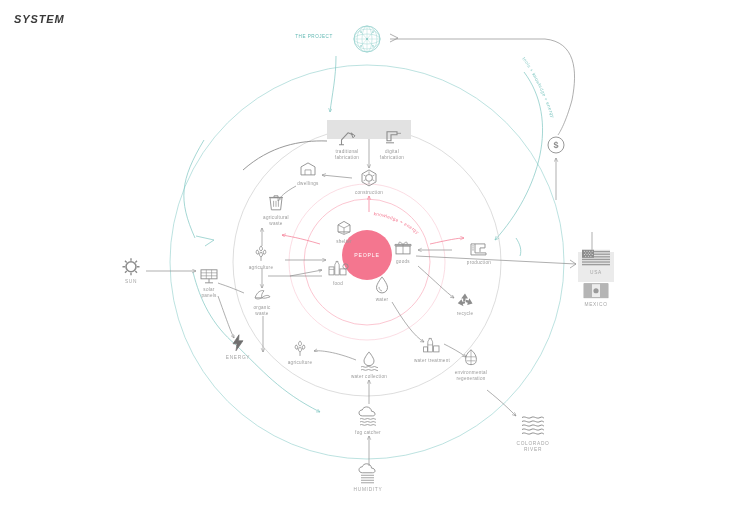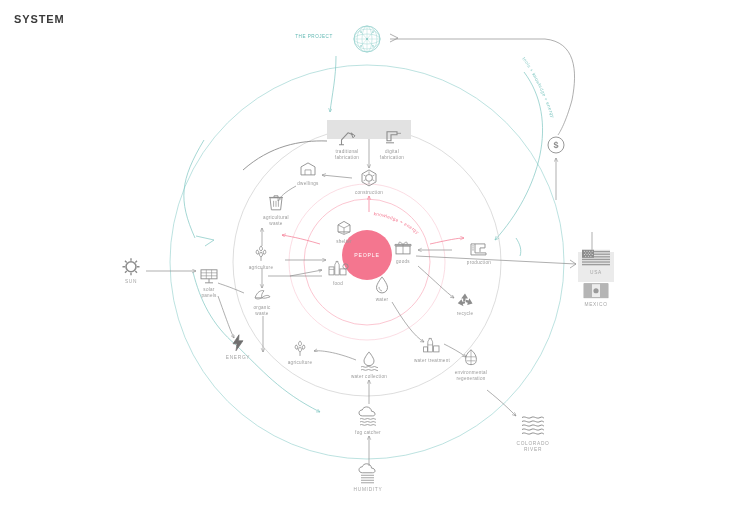--- a/index.html
+++ b/index.html
@@ -1,20 +1,20 @@
 <!DOCTYPE html>
 <html><head>
 <meta charset="utf-8">
 <style>
   html,body{margin:0;padding:0;background:#ffffff;}
   body{width:730px;height:515px;position:relative;overflow:hidden;
        font-family:"Liberation Sans","DejaVu Sans",sans-serif;color:#8d8d8d;}
   #stage{position:absolute;inset:0;}
   .page-title{position:absolute;left:14px;top:13px;font-size:11px;font-weight:bold;
-              color:#3a3a3a;letter-spacing:.9px;}
+              color:#3a3a3a;letter-spacing:.9px;font-style:italic;}
   svg.layer{position:absolute;left:0;top:0;width:730px;height:515px;overflow:visible;}
   .node{position:absolute;transform:translate(-50%,-50%);text-align:center;width:74px;}
   .node .glyph{display:block;margin:0 auto;}
   .node .lbl{display:block;margin-top:2px;font-size:4.6px;line-height:1.35;
              letter-spacing:.28px;color:#9a9a9a;}
   .node.caps .lbl{font-size:4.8px;letter-spacing:.7px;color:#a6a6a6;}
   .center-circle{position:absolute;left:367px;top:255px;width:50px;height:50px;
                  transform:translate(-50%,-50%);border-radius:50%;background:#f4768f;
                  display:flex;align-items:center;justify-content:center;}
   .center-circle span{font-size:5.2px;color:#ffffff;letter-spacing:.8px;}

